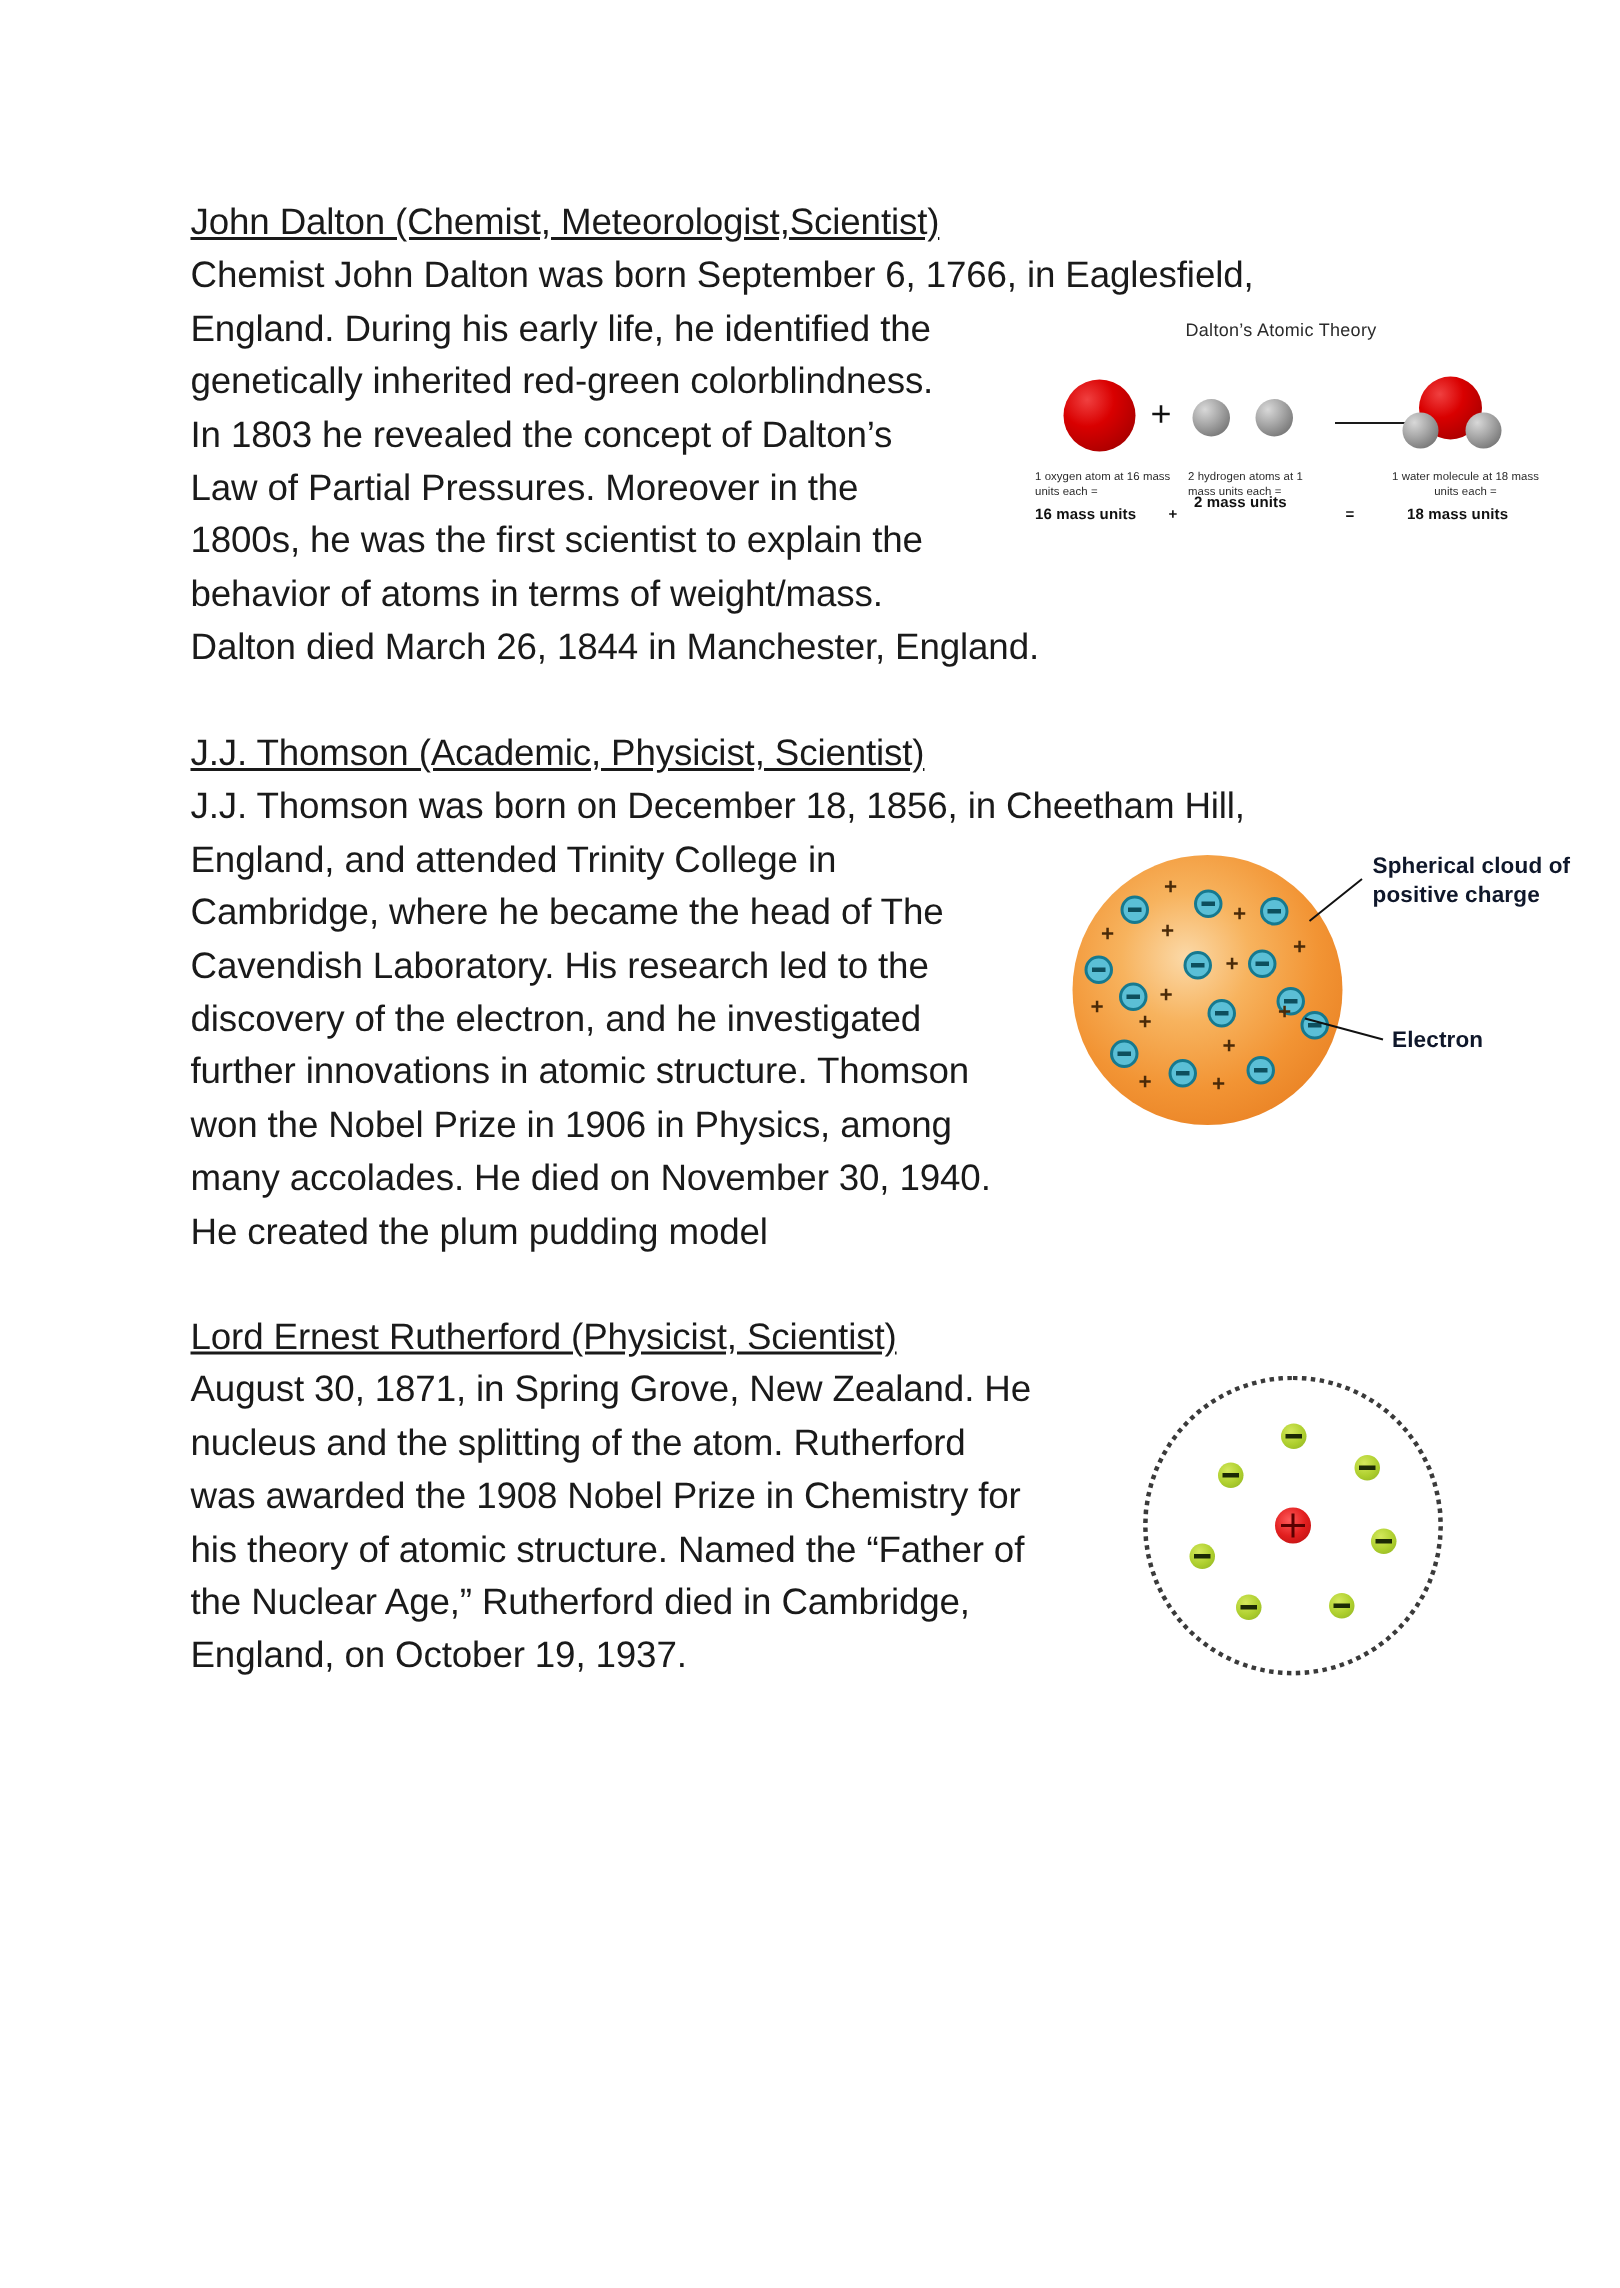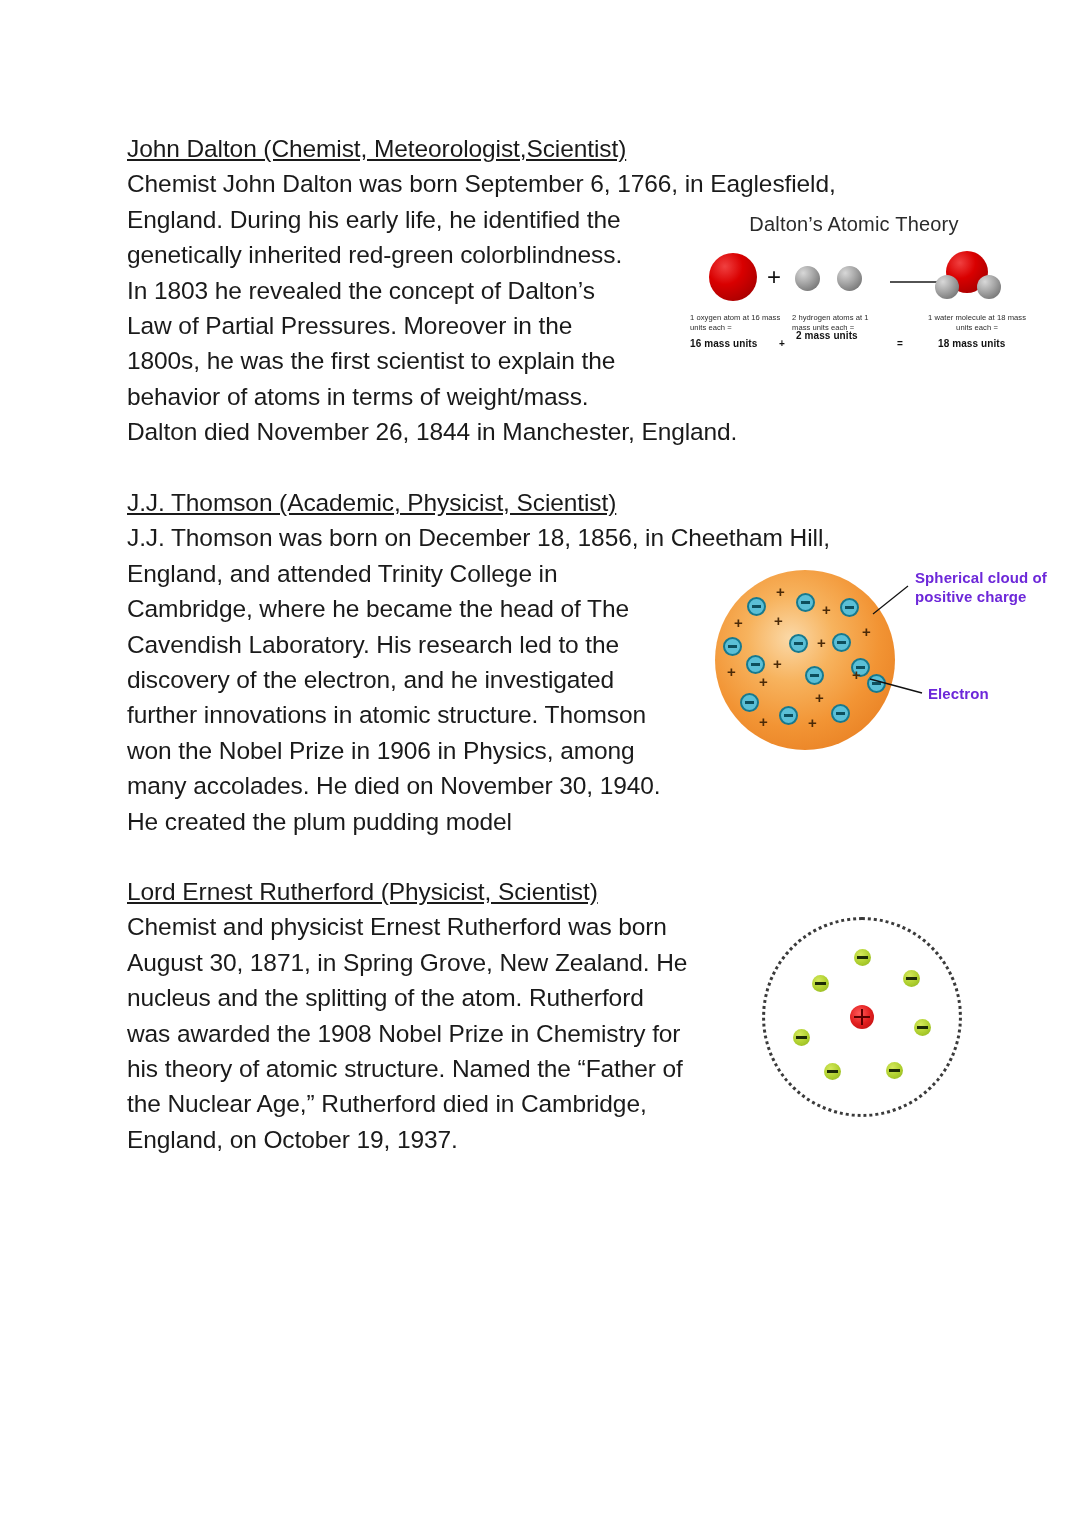--- a/index.html
+++ b/index.html
@@ -57,21 +57,21 @@
     left: 682px;
     top: 213px;
     width: 344px;
     height: 152px;
   }
   #fig-dalton .fig-title {
     position: absolute;
     left: 0; top: 0;
     width: 344px;
     text-align: center;
-    font-size: 20px;
+    font-size: 12px;
     color: #2b2b2b;
     letter-spacing: 0.2px;
   }
   .sphere {
     position: absolute;
     border-radius: 50%;
   }
   .sphere-red {
     background: radial-gradient(circle at 33% 28%, #f04040 0%, #d90000 38%, #b00000 75%, #8c0000 100%);
   }
@@ -146,21 +146,21 @@
     color: #4a2a08;
     font-size: 15px;
     line-height: 15px;
     font-weight: 600;
   }
   .pp-label {
     position: absolute;
     font-size: 15px;
     line-height: 18.5px;
     font-weight: 700;
-    color: #6d28d9;
+    color: #0f172a;
     letter-spacing: 0.1px;
   }
   #pp-label-cloud    { left: 205px; top: 7px; width: 145px;}
   #pp-label-electron { left: 218px; top: 123px; }
 
   
   #fig-rutherford {
     position: absolute;
     left: 762px;
     top: 917px;
@@ -210,21 +210,21 @@
 
   <div class="section" id="section-dalton">
     <div class="section-heading">John Dalton (Chemist, Meteorologist,Scientist)</div>
     <div class="body-line">Chemist John Dalton was born September 6, 1766, in Eaglesfield,</div>
     <div class="body-line">England. During his early life, he identified the</div>
     <div class="body-line">genetically inherited red-green colorblindness.</div>
     <div class="body-line">In 1803 he revealed the concept of Dalton’s</div>
     <div class="body-line">Law of Partial Pressures. Moreover in the</div>
     <div class="body-line">1800s, he was the first scientist to explain the</div>
     <div class="body-line">behavior of atoms in terms of weight/mass.</div>
-    <div class="body-line">Dalton died November 26, 1844 in Manchester, England.</div>
+    <div class="body-line">Dalton died March 26, 1844 in Manchester, England.</div>
   </div>
 
   <div id="fig-dalton">
     <div class="fig-title">Dalton’s Atomic Theory</div>
 
     <div class="sphere sphere-red" id="d-oxygen"></div>
     <div id="d-plus1">+</div>
     <div class="sphere sphere-gray" id="d-h1"></div>
     <div class="sphere sphere-gray" id="d-h2"></div>
 
@@ -296,21 +296,20 @@
       <line x1="198" y1="24" x2="163" y2="52" stroke="#111" stroke-width="1.3"></line>
       <line x1="212" y1="131" x2="160" y2="117" stroke="#111" stroke-width="1.3"></line>
     </svg>
 
     <div class="pp-label" id="pp-label-cloud">Spherical cloud of positive charge</div>
     <div class="pp-label" id="pp-label-electron">Electron</div>
   </div>
 
   <div class="section" id="section-rutherford">
     <div class="section-heading">Lord Ernest Rutherford (Physicist, Scientist)</div>
-    <div class="body-line">Chemist and physicist Ernest Rutherford was born</div>
     <div class="body-line">August 30, 1871, in Spring Grove, New Zealand. He</div>
     <div class="body-line">nucleus and the splitting of the atom. Rutherford</div>
     <div class="body-line">was awarded the 1908 Nobel Prize in Chemistry for</div>
     <div class="body-line">his theory of atomic structure. Named the “Father of</div>
     <div class="body-line">the Nuclear Age,” Rutherford died in Cambridge,</div>
     <div class="body-line">England, on October 19, 1937.</div>
   </div>
 
   <div id="fig-rutherford">
     <div id="ru-boundary"></div>

